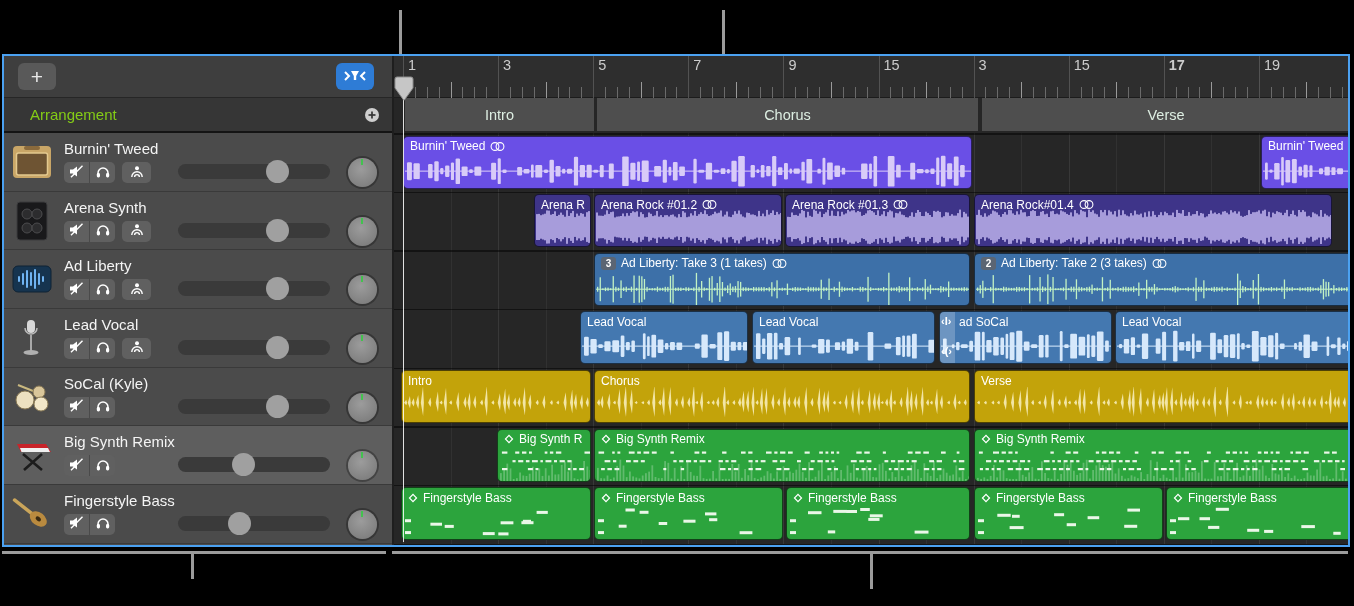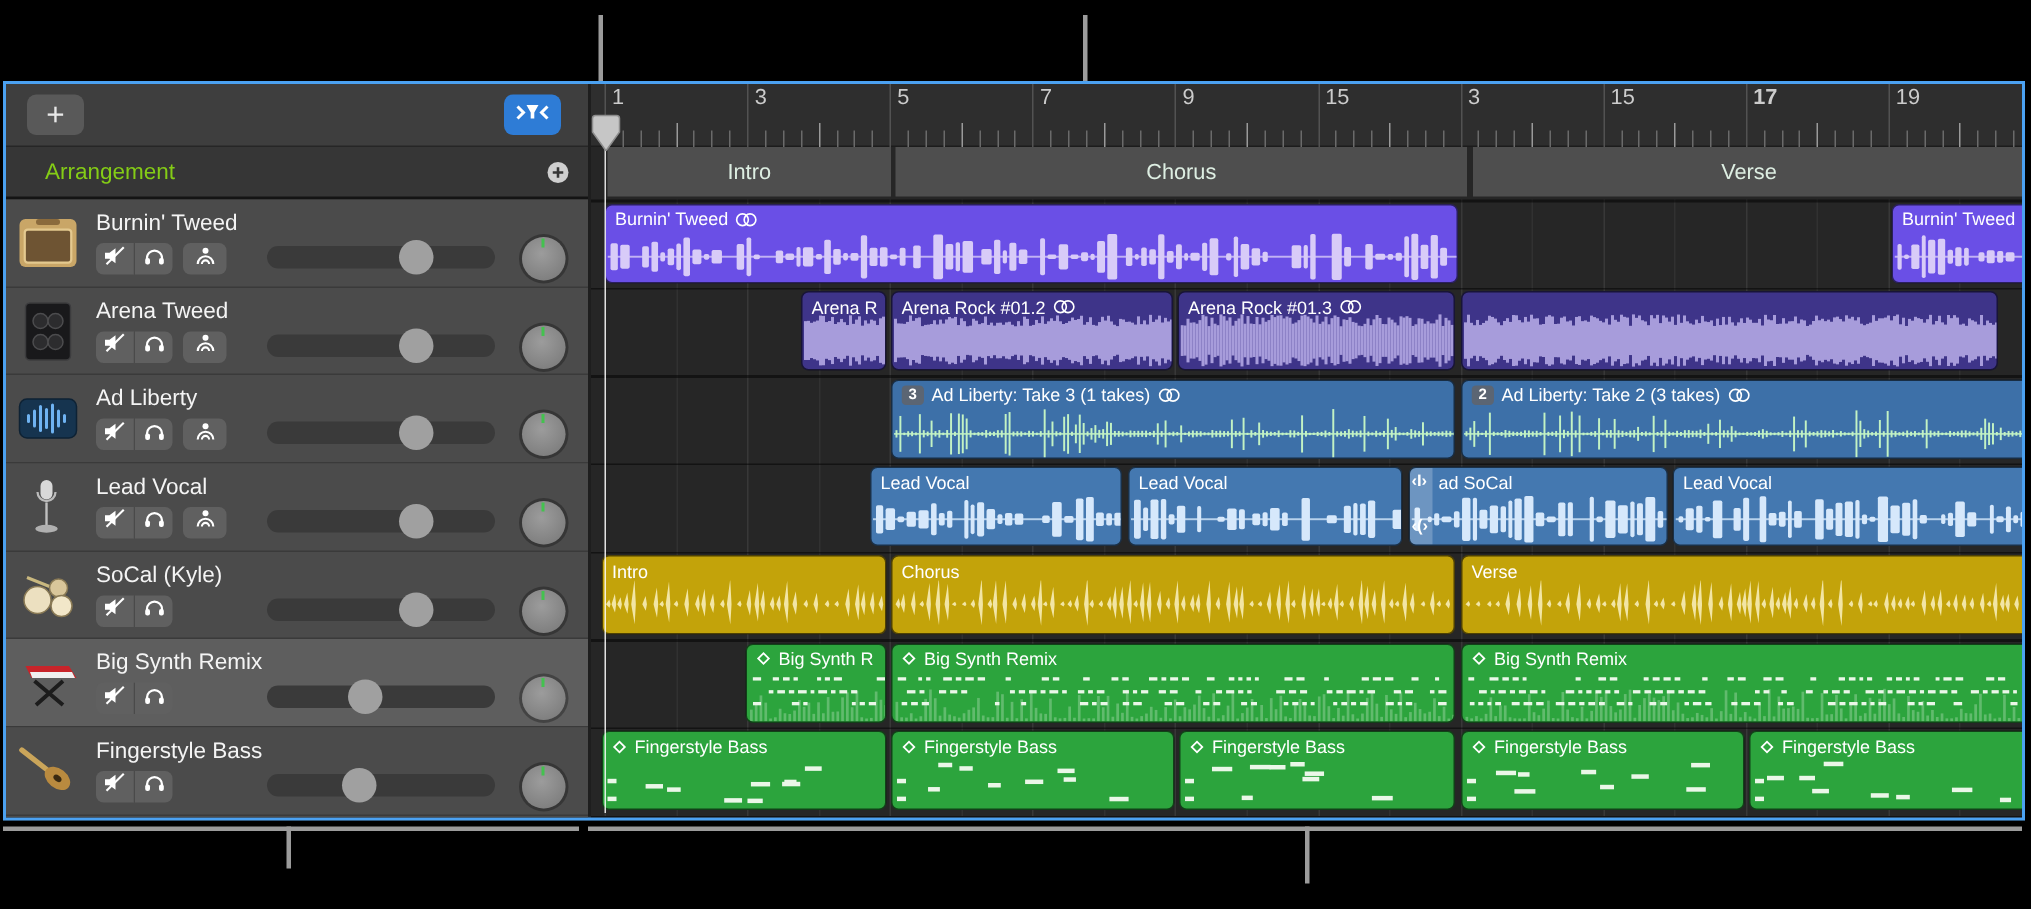--- a/index.html
+++ b/index.html
@@ -124,21 +124,21 @@
           <div class="pan"></div>
         </div>
         <div class="trk" style="top: 58.65px;">
           <span class="ticon"><svg width="40" height="40">
               <rect x="5" y="1" width="30" height="38" rx="3" fill="#19191b" stroke="#3c3c3e"></rect>
               <circle cx="15" cy="13" r="5" fill="#2c2c2e" stroke="#4c4c4e"></circle>
               <circle cx="25" cy="13" r="5" fill="#2c2c2e" stroke="#4c4c4e"></circle>
               <circle cx="15" cy="27" r="5" fill="#2c2c2e" stroke="#4c4c4e"></circle>
               <circle cx="25" cy="27" r="5" fill="#2c2c2e" stroke="#4c4c4e"></circle>
             </svg></span>
-          <span class="tname">Arena Tweed</span>
+          <span class="tname">Arena Synth</span>
           <div class="btns">
             <div class="cbtn m">
               <span><svg width="15" height="13">
                   <polygon points="1,4.5 4,4.5 8,1.5 8,11.5 4,8.5 1,8.5" fill="#fff"></polygon>
                   <line x1="2" y1="12.2" x2="13.5" y2="0.8" stroke="#fff" stroke-width="1.4"></line>
                 </svg></span>
             </div>
             <div class="cbtn h">
               <span><svg width="14" height="13">
                   <path d="M2,10.5 v-2.5 a5,5 0 0 1 10,0 v2.5" stroke="#fff" stroke-width="1.5" fill="none"></path>
@@ -816,20 +816,29 @@
               <rect x="172" y="1.6" width="2" height="34.9" fill="#A79CDB"></rect>
               <rect x="174" y="9.3" width="2" height="19.4" fill="#A79CDB"></rect>
               <rect x="176" y="3.9" width="2" height="30.3" fill="#A79CDB"></rect>
               <rect x="178" y="5.6" width="2" height="26.8" fill="#A79CDB"></rect>
               <rect x="180" y="8.6" width="2" height="20.8" fill="#A79CDB"></rect>
               <rect x="182" y="1.8" width="2" height="34.4" fill="#A79CDB"></rect>
             </svg>
           </div>
         </div>
         <div class="region" style="left: 580px; top: 61.15px; width: 358px; background: rgb(62, 52, 137);">
+          <div class="rlabel">
+            <span>Arena Rock#01.4</span>
+            <span style="display:flex">
+              <svg width="15" height="11">
+                <circle cx="5" cy="5.5" r="3.9" stroke="#fff" fill="none" stroke-width="1.1"></circle>
+                <circle cx="10" cy="5.5" r="3.9" stroke="#fff" fill="none" stroke-width="1.1"></circle>
+              </svg>
+            </span>
+          </div>
           <div class="rwave" style="top:13px;height:38px;">
             <svg width="356" height="38" style="display:block">
               <rect x="0" y="6.9" width="2" height="24.3" fill="#A79CDB"></rect>
               <rect x="2" y="1.8" width="2" height="34.4" fill="#A79CDB"></rect>
               <rect x="4" y="7.2" width="2" height="23.7" fill="#A79CDB"></rect>
               <rect x="6" y="8.8" width="2" height="20.4" fill="#A79CDB"></rect>
               <rect x="8" y="5.3" width="2" height="27.4" fill="#A79CDB"></rect>
               <rect x="10" y="8.6" width="2" height="20.9" fill="#A79CDB"></rect>
               <rect x="12" y="7.3" width="2" height="23.3" fill="#A79CDB"></rect>
               <rect x="14" y="5.8" width="2" height="26.3" fill="#A79CDB"></rect>

